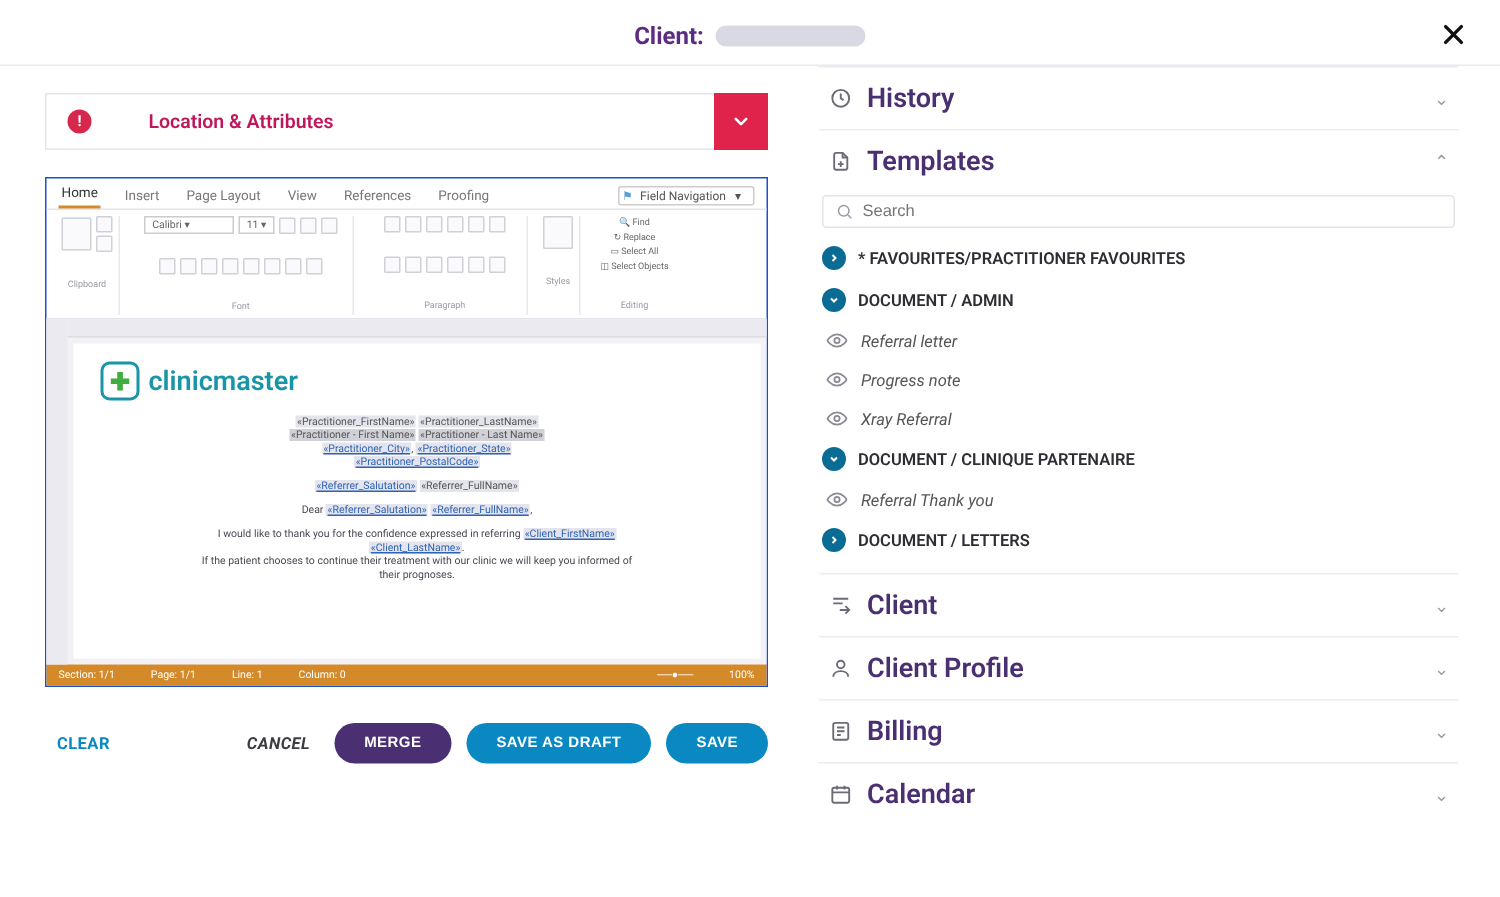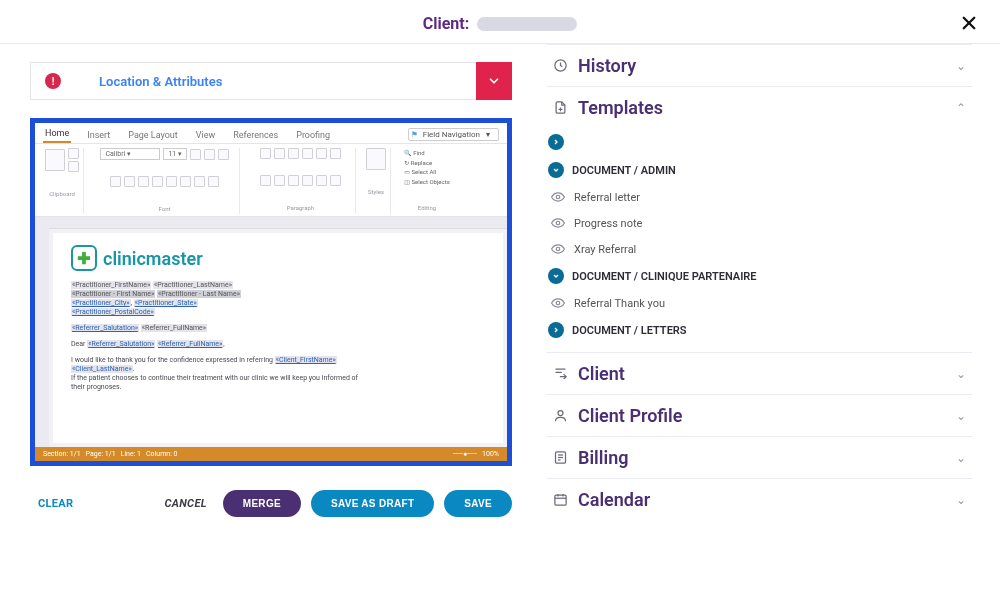--- a/index.html
+++ b/index.html
@@ -9,24 +9,24 @@
   .header-label { color: #5e2b82; font-weight: 700; font-size: 16px; margin-right: 8px; }
   .header-chip { width: 100px; height: 14px; background: #d9d9e4; border-radius: 8px; }
   .close-btn { position: absolute; right: 22px; top: 14px; cursor: pointer; font-size: 20px; line-height: 1; color: #111; }
   .content { display: flex; flex: 1; overflow: hidden; }
   .left { flex: 0 0 530px; padding: 18px 18px 0 30px; display: flex; flex-direction: column; }
   .right { flex: 1; padding: 0 28px 0 16px; overflow-y: auto; }
 
   .loc-bar { display: flex; align-items: stretch; margin-bottom: 18px; }
   .loc-body { flex: 1; border: 1px solid #e7e2ee; border-right: none; display: flex; align-items: center; padding: 10px 14px; gap: 10px; }
   .loc-warn { width: 16px; height: 16px; border-radius: 50%; background: #d6274d; display: flex; align-items: center; justify-content: center; color: #fff; font-size: 10px; font-weight: 700; }
-  .loc-text { color: #3b82f6; font-weight: 600; font-size: 13px; padding-left: 28px; }
+  .loc-text { color: #be185d; font-weight: 600; font-size: 13px; padding-left: 28px; }
   .loc-toggle { width: 36px; background: #e0234a; display: flex; align-items: center; justify-content: center; color: #fff; cursor: pointer; }
 
-  .editor { border: 5px solid #1d4ed8; position: relative; }
+  .editor { border: 1px solid #1d4ed8; position: relative; text-align: center; }
   .editor-tabs { display: flex; gap: 14px; font-size: 9px; color: #777; padding: 3px 8px 0; border-bottom: 1px solid #e4e4ea; align-items: flex-end; }
   .editor-tab { padding: 2px 2px 3px; cursor: pointer; }
   .editor-tab.active { color: #333; border-bottom: 2px solid #d58a2a; }
   .editor-spacer { flex: 1; }
   .field-nav { font-size: 8px; border: 1px solid #ccc; padding: 1px 8px 1px 14px; border-radius: 2px; color: #555; display: flex; align-items: center; gap: 6px; margin-bottom: 2px; }
   .field-nav::before { content: "⚑"; position: absolute; margin-left: -12px; font-size: 8px; color: #5aa0d6; }
 
   .ribbon { display: flex; font-size: 7px; color: #666; border-bottom: 1px solid #e4e4ea; padding: 4px 6px 2px; gap: 6px; }
   .rgroup { display: flex; flex-direction: column; align-items: center; gap: 16px; border-right: 1px solid #e8e8ee; padding: 0 4px 2px; }
   .rgroup:last-child { border-right: none; }
@@ -40,21 +40,21 @@
   .ruler-v { width: 14px; background: #eaeaf0; position: relative; }
   .doc-col { flex: 1; display: flex; flex-direction: column; }
   .ruler-h { height: 12px; background: #eaeaf0; border-bottom: 1px solid #ddd; }
   .page { background: #fff; margin: 4px; padding: 8px 18px 14px; font-size: 7px; color: #4a4a55; min-height: 210px; }
   .logo { display: flex; align-items: center; gap: 6px; color: #1a95a7; font-weight: 600; font-size: 18px; margin: 4px 0 10px; }
   .logo-mark { width: 26px; height: 26px; border: 2px solid #1a95a7; border-radius: 6px; display: flex; align-items: center; justify-content: center; color: #3fae3f; font-size: 16px; font-weight: 900; }
   .mf { background: #e4e4ec; color: #555; padding: 0 1px; }
   .mf.hl { background: #d0d0d8; }
   .mf.bl { color: #2f63b5; margin-top: 18px; }
   .doc-line { margin-bottom: 1px; }
-  .statusbar { height: 14px; background: #d58a2a; display: flex; align-items: center; color: #fff; font-size: 7px; padding: 0 8px; gap: 5px; }
+  .statusbar { height: 14px; background: #d58a2a; display: flex; align-items: center; color: #fff; font-size: 7px; padding: 0 8px; gap: 24px; }
   .statusbar .grow { flex: 1; }
 
   .action-row { display: flex; align-items: center; gap: 10px; padding: 24px 0 0; justify-content: flex-end; }
   .lnk { font-size: 11px; font-weight: 700; letter-spacing: 0.3px; cursor: pointer; }
   .lnk.blue { color: #0a88c2; margin-left: 8px; margin-right: auto; }
   .lnk.dark { color: #3c3c44; margin-right: 6px; font-style: italic; }
   .pill { font-size: 10px; font-weight: 700; letter-spacing: 0.3px; padding: 8px 20px; border-radius: 18px; color: #fff; cursor: pointer; border: none; }
   .pill.purple { background: #4a2f72; }
   .pill.blue { background: #0a88c2; text-align: right; }
   .pill.blue2 { background: #0a88c2; }
@@ -66,21 +66,21 @@
   .panel-head .ttl { color: #4a2f72; font-weight: 600; font-size: 18px; flex: 1; }
   .chev { color: #9a9aa6; font-size: 12px; }
   .panel-body { padding: 0 0 8px 0; }
 
   .search { display: flex; align-items: center; gap: 6px; border: 1px solid #e4e3ea; border-radius: 3px; padding: 4px 8px; margin: 2px 2px 6px; color: #9a9aa6; font-size: 11px; }
   .search input { border: none; outline: none; font-size: 11px; flex: 1; color: #333; }
 
   .cat { display: flex; align-items: center; gap: 8px; padding: 6px 2px; font-size: 11px; color: #2d2d36; font-weight: 600; }
   .cat .disc { width: 16px; height: 16px; border-radius: 50%; background: #0a6c94; display: flex; align-items: center; justify-content: center; color: #fff; cursor: pointer; }
   .cat .disc svg { display: block; }
-  .tmpl { display: flex; align-items: center; gap: 8px; padding: 5px 2px 5px 4px; font-size: 11px; color: #555; }
+  .tmpl { display: flex; align-items: center; gap: 8px; padding: 5px 2px 5px 4px; font-size: 11px; color: #555; font-style: italic; }
   .eye { width: 16px; height: 16px; display: flex; align-items: center; justify-content: center; color: #8a8a96; }
 
   svg { display: block; }
 </style>
 </head>
 <body>
 
 <div class="app">
   <div class="header">
     <span class="header-label">Client:</span>
@@ -199,21 +199,21 @@
                 <span class="logo-mark">✚</span>
                 <span>clinicmaster</span>
               </div>
               <div class="doc-line"><span class="mf">«Practitioner_FirstName»</span> <span class="mf">«Practitioner_LastName»</span></div>
               <div class="doc-line"><span class="mf hl">«Practitioner - First Name»</span> <span class="mf hl">«Practitioner - Last Name»</span></div>
               <div class="doc-line"><span class="mf bl" style="text-decoration:underline">«Practitioner_City»</span>, <span class="mf bl" style="text-decoration:underline">«Practitioner_State»</span></div>
               <div class="doc-line"><span class="mf bl" style="text-decoration:underline">«Practitioner_PostalCode»</span></div>
               <div class="doc-line" style="margin-top:8px"><span class="mf bl" style="text-decoration:underline">«Referrer_Salutation»</span> <span class="mf">«Referrer_FullName»</span></div>
               <div class="doc-line" style="margin-top:8px"><span>Dear </span><span class="mf bl" style="text-decoration:underline">«Referrer_Salutation»</span> <span class="mf bl" style="text-decoration:underline">«Referrer_FullName»</span><span>,</span></div>
               <div class="doc-line" style="margin-top:8px"><span>I would like to thank you for the confidence expressed in referring </span><span class="mf bl" style="text-decoration:underline">«Client_FirstName»</span></div>
-              <div class="doc-line"><span class="mf bl" style="">«Client_LastName»</span><span>.</span></div>
+              <div class="doc-line"><span class="mf bl" style="text-decoration:underline">«Client_LastName»</span><span>.</span></div>
               <div class="doc-line"><span>If the patient chooses to continue their treatment with our clinic we will keep you informed of</span></div>
               <div class="doc-line"><span>their prognoses.</span></div>
             </div>
           </div>
         </div>
         <div class="statusbar">
           <span>Section: 1/1</span>
           <span>Page: 1/1</span>
           <span>Line: 1</span>
           <span>Column: 0</span>
@@ -253,27 +253,35 @@
                 <path d="M14 3H7a2 2 0 0 0-2 2v14a2 2 0 0 0 2 2h10a2 2 0 0 0 2-2V8z"></path>
                 <polyline points="14 3 14 8 19 8"></polyline>
                 <line x1="12" y1="12" x2="12" y2="18"></line>
                 <line x1="9" y1="15" x2="15" y2="15"></line>
               </svg>
           </span>
           <span class="ttl">Templates</span>
           <span class="chev">⌃</span>
         </div>
         <div class="panel-body">
+          <div class="search">
+            <svg width="12" height="12" viewBox="0 0 24 24" fill="none" stroke="#9a9aa6" stroke-width="2">
+                <circle cx="11" cy="11" r="7"></circle>
+                <line x1="21" y1="21" x2="16.65" y2="16.65"></line>
+              </svg>
+            <input placeholder="Search" style="">
+          </div>
 
           <div class="cat">
             <span class="disc">
                 <svg width="8" height="8" viewBox="0 0 24 24" fill="none" stroke="#fff" stroke-width="4">
                   <polyline points="9 6 15 12 9 18"></polyline>
                 </svg>
               </span>
+            <span>* FAVOURITES/PRACTITIONER FAVOURITES</span>
           </div>
 
           <div class="cat">
             <span class="disc">
                 <svg width="8" height="8" viewBox="0 0 24 24" fill="none" stroke="#fff" stroke-width="4">
                   <polyline points="6 9 12 15 18 9"></polyline>
                 </svg>
               </span>
             <span>DOCUMENT / ADMIN</span>
           </div>

